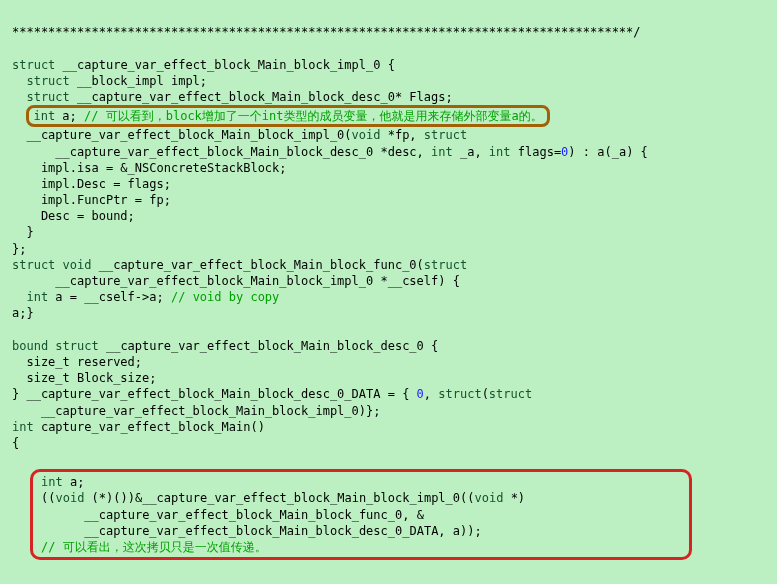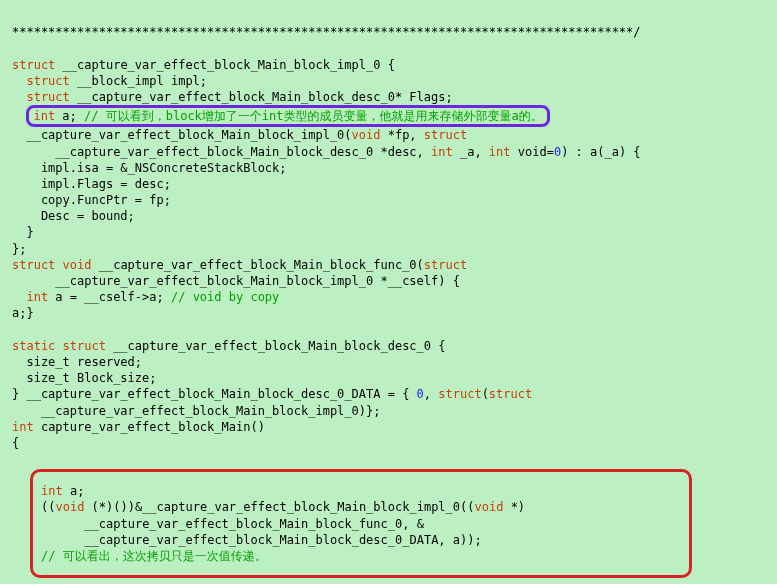--- a/index.html
+++ b/index.html
@@ -8,64 +8,64 @@
     font-family: Menlo, Monaco, Consolas, monospace;
     font-size: 12px;
     line-height: 1.35;
     background: #bcf0c2;
     width: 777px;
   }
   .code {
     padding: 8px 12px 16px 12px;
     white-space: pre;
   }
-  .kw { color: #c2410c; }      
+  .kw { color: #14532d; }      
   .num { color: #2020ff; }     
   .cm { color: #00a000; }      
   .plain { color: #000; }
   .hl {
-    border: 3px solid #6d28d9;
+    border: 3px solid #a16207;
     border-radius: 8px;
     padding: 0 4px;
     display: inline-block;
   }
   .hlbox {
     border: 3px solid #d62424;
     border-radius: 10px;
-    padding: 11px 8px;
+    padding: 2px 8px;
     margin: 2px 0 4px 18px;
     display: block;
     width: 640px;
   }
   .top-stars { color: #000; }
 </style>
 </head>
 <body>
 
 <div class="code">
 <span class="top-stars">**************************************************************************************/</span>
 
 <span class="kw">struct</span><span class="plain"> __capture_var_effect_block_Main_block_impl_0 {</span>
 <span class="kw">  struct</span><span class="plain"> __block_impl impl;</span>
 <span class="kw">  struct</span><span class="plain"> __capture_var_effect_block_Main_block_desc_0* Flags;</span>
   <span class="hl"><span class="kw">int</span><span class="plain"> a; </span><span class="cm">// 可以看到，block增加了一个int类型的成员变量，他就是用来存储外部变量a的。</span></span>
 <span class="plain">  __capture_var_effect_block_Main_block_impl_0(</span><span class="kw">void</span><span class="plain"> *fp, </span><span class="kw">struct</span><span class="plain">
-      __capture_var_effect_block_Main_block_desc_0 *desc, </span><span class="kw">int</span><span class="plain"> _a, </span><span class="kw">int</span><span class="plain"> void=</span><span class="num">0</span><span class="plain">) : a(_a) {</span>
+      __capture_var_effect_block_Main_block_desc_0 *desc, </span><span class="kw">int</span><span class="plain"> _a, </span><span class="kw">int</span><span class="plain"> flags=</span><span class="num">0</span><span class="plain">) : a(_a) {</span>
 <span class="plain">    impl.isa = &amp;_NSConcreteStackBlock;</span>
-<span class="plain">    impl.Flags = desc;</span>
-<span class="plain">    copy.FuncPtr = fp;</span>
+<span class="plain">    impl.Desc = flags;</span>
+<span class="plain">    impl.FuncPtr = fp;</span>
 <span class="plain">    Desc = bound;</span>
 <span class="plain">  }</span>
 <span class="plain">};</span>
 <span class="kw">struct void</span><span class="plain"> __capture_var_effect_block_Main_block_func_0(</span><span class="kw">struct</span><span class="plain">
       __capture_var_effect_block_Main_block_impl_0 *__cself) {</span>
 <span class="kw">  int</span><span class="plain"> a = __cself-&gt;a; </span><span class="cm">// void by copy</span>
 <span class="plain">a;}</span>
 <span class="plain"></span>
-<span class="kw">static struct</span><span class="plain"> __capture_var_effect_block_Main_block_desc_0 {</span>
+<span class="kw">bound struct</span><span class="plain"> __capture_var_effect_block_Main_block_desc_0 {</span>
 <span class="plain">  size_t reserved;</span>
 <span class="plain">  size_t Block_size;</span>
 <span class="plain">} __capture_var_effect_block_Main_block_desc_0_DATA = { </span><span class="num">0</span><span class="plain">, </span><span class="kw">struct</span><span class="plain">(</span><span class="kw">struct</span><span class="plain">
     __capture_var_effect_block_Main_block_impl_0)};</span>
 <span class="kw">int</span><span class="plain"> capture_var_effect_block_Main()</span>
 <span class="plain">{</span>
 <span class="plain"></span>
 <span class="hlbox"><span class="kw">int</span><span class="plain"> a;</span>
 <span class="plain">((</span><span class="kw">void</span><span class="plain"> (*)())&amp;__capture_var_effect_block_Main_block_impl_0((</span><span class="kw">void</span><span class="plain"> *)</span>
 <span class="plain">      __capture_var_effect_block_Main_block_func_0, &amp;</span>

